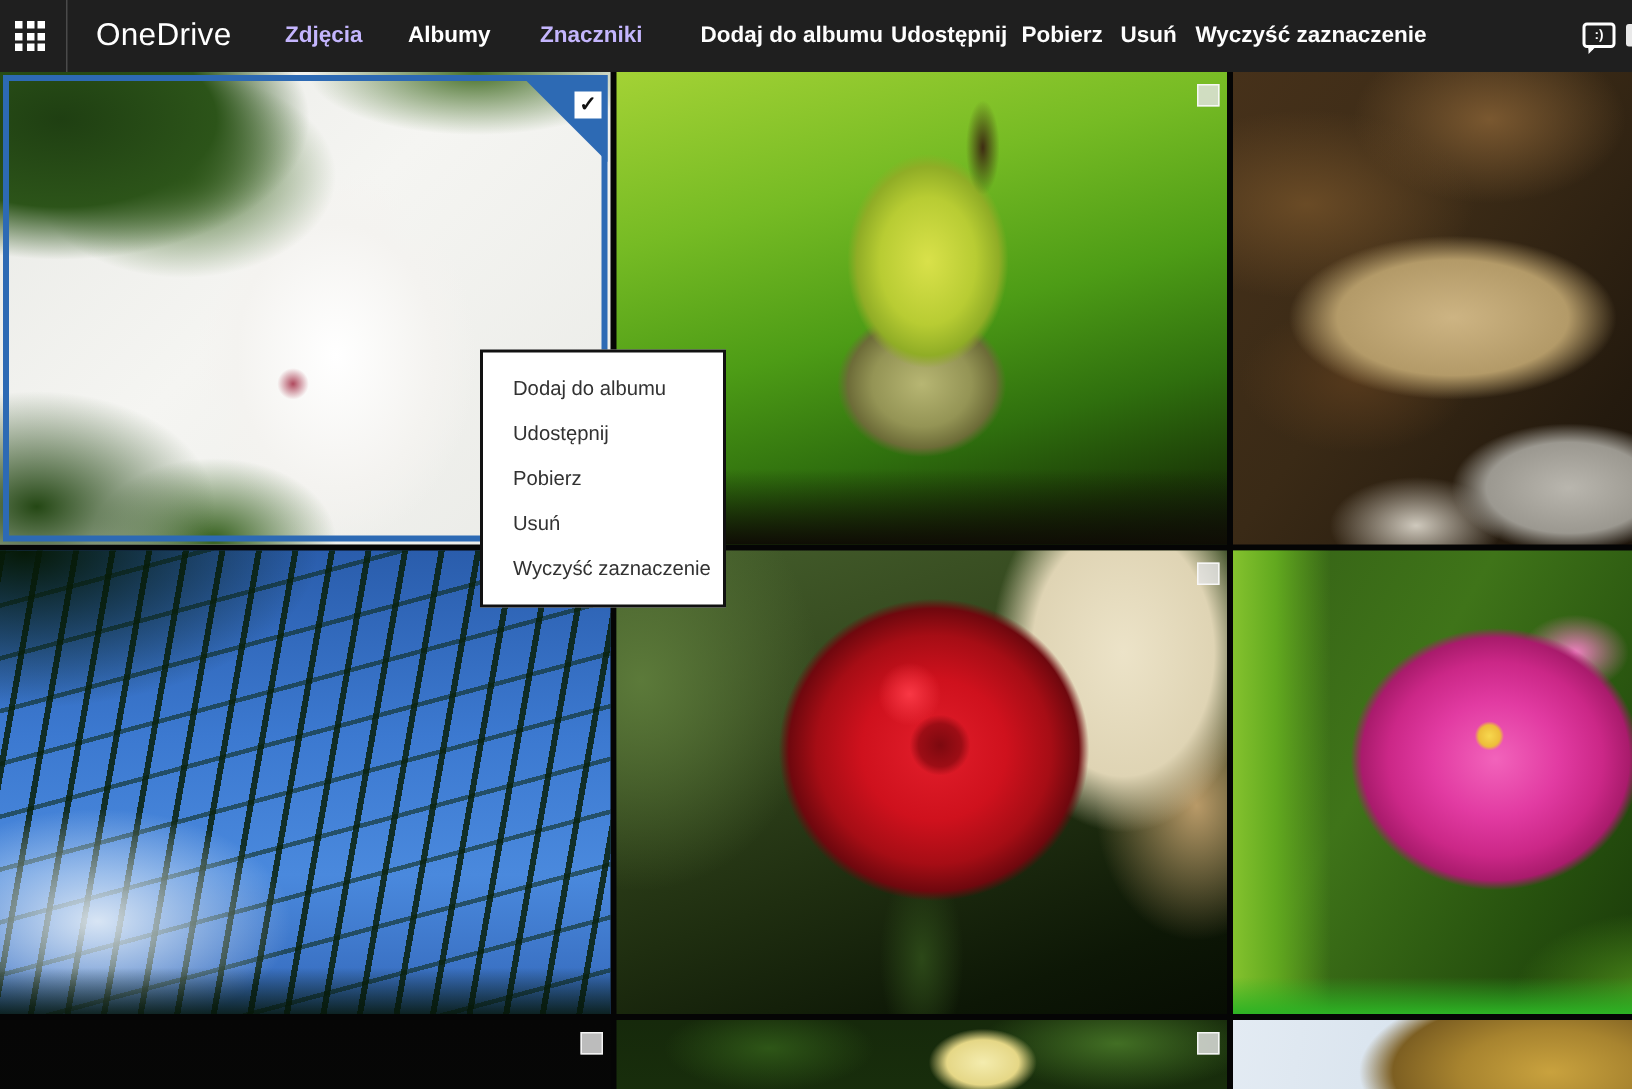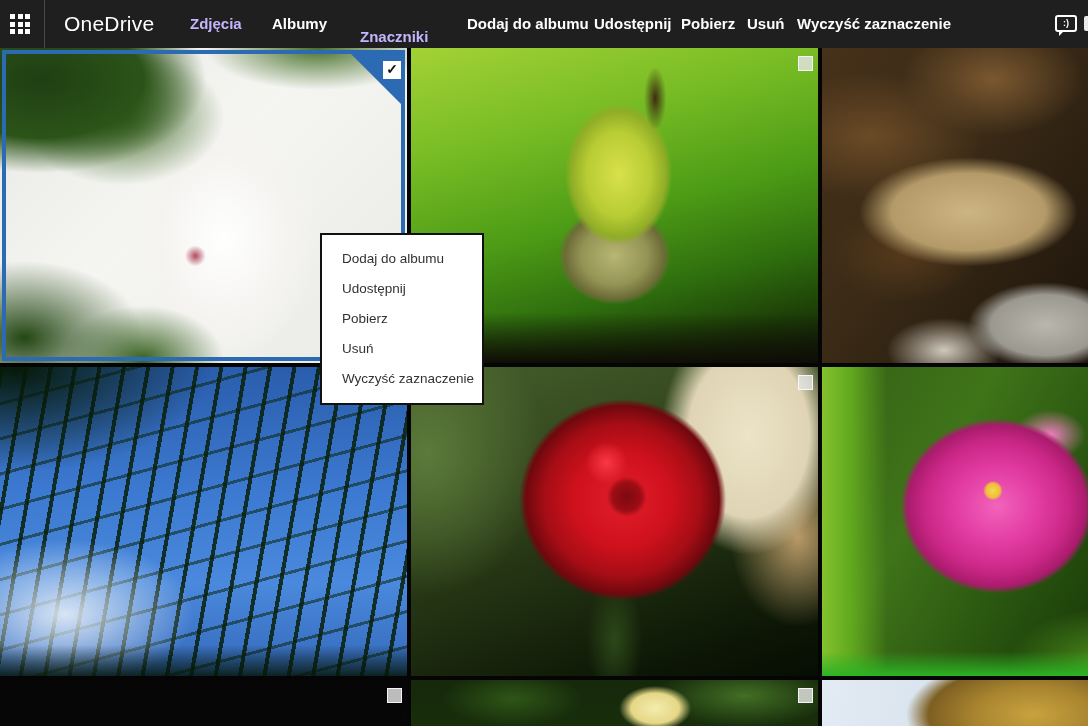--- a/index.html
+++ b/index.html
@@ -8,21 +8,21 @@
 
   
   .topbar { position:absolute; left:0; top:0; width:1088px; height:48px; background:#1f1f1f; z-index:40;padding-left:10px; }
   .waffle { position:absolute; left:10px; top:14px; width:21px; height:21px; display:grid;
             grid-template-columns:repeat(3,5px); grid-template-rows:repeat(3,5px); gap:2.5px; cursor:pointer; }
   .waffle span { background:#fff; }
   .topbar-divider { position:absolute; left:44px; top:0; width:1px; height:48px; background:#4a4a4a; }
   .brand { position:absolute; left:64px; top:0; height:48px; line-height:48px; color:#fff; font-size:21px; font-weight:400; letter-spacing:.2px; }
   .tab { position:absolute; top:0; height:48px; line-height:48px; font-size:15px; font-weight:700; color:#c4b5fd; cursor:pointer; }
   .tab.active { color:#fff; }
-  .tab-1 { left:190px; } .tab-2 { left:272px;text-align:right; } .tab-3 { left:360px;margin-top:13px; }
+  .tab-1 { left:190px; } .tab-2 { left:272px;text-align:right; } .tab-3 { left:360px; }
   .action { position:absolute; top:0; height:48px; line-height:48px; font-size:15px; font-weight:700; color:#fdfdfd; cursor:pointer; }
   .act-1 { left:467px; } .act-2 { left:594px; } .act-3 { left:681px; } .act-4 { left:747px; } .act-5 { left:797px; }
   .feedback { position:absolute; left:1055px; top:15px; width:22px; height:17px; border:2px solid #fff; border-radius:3px;
               color:#fff; font-size:9px; font-weight:700; text-align:center; line-height:13px; cursor:pointer; }
   .feedback::after { content:""; position:absolute; left:2px; bottom:-6px; border:3px solid transparent; border-top-color:#fff; border-left-color:#fff; }
   .edge-glyph { position:absolute; left:1084px; top:16px; width:6px; height:15px; background:#fff; border-radius:2px 0 0 2px; opacity:.9; }
 
   
   .tile { position:absolute; overflow:hidden; cursor:pointer; }
   .t1 { left:0;   top:48px;  width:407px; height:315px; }

